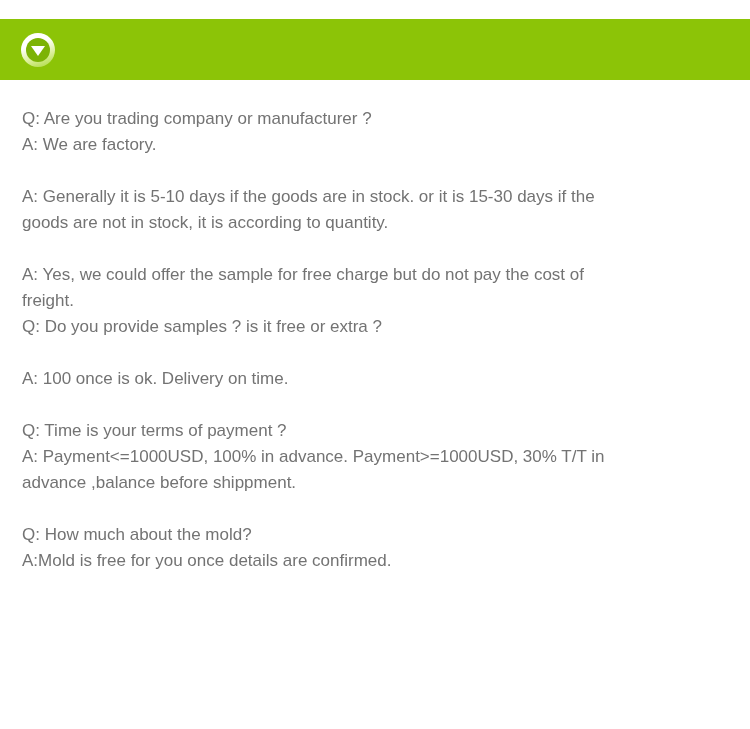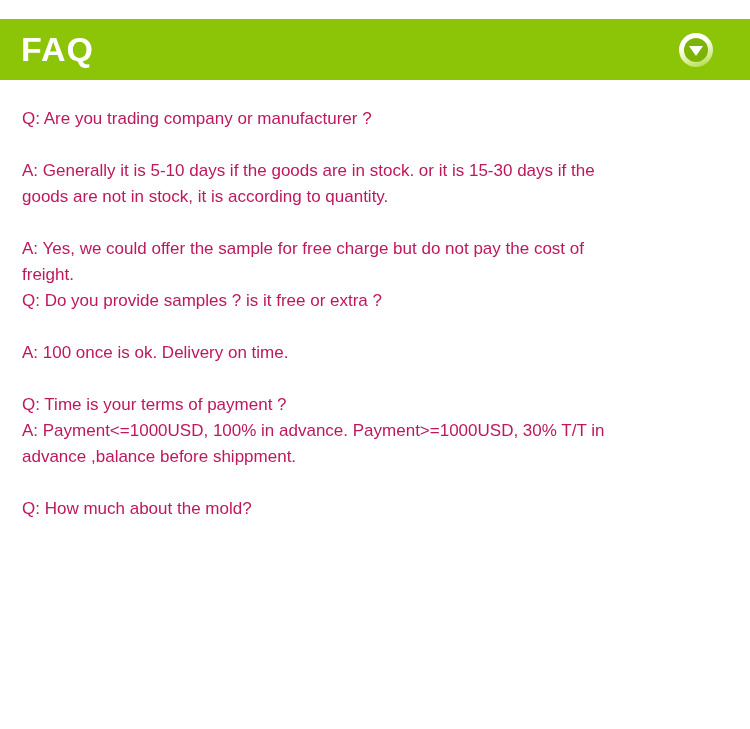--- a/index.html
+++ b/index.html
@@ -55,51 +55,51 @@
   .triangle-down {
     width: 0;
     height: 0;
     border-left: 7px solid transparent;
     border-right: 7px solid transparent;
     border-top: 10px solid #ffffff;
     margin-top: 2px;
   }
   .faq-body {
     padding: 26px 12px 0 22px;
-    color: #be185d;
+    color: #737373;
   }
   .qa-block {
     margin-bottom: 26px;
   }
   .qa-line {
     font-size: 17px;
     line-height: 26px;
     white-space: pre-line;
   }
 </style>
 </head>
 <body>
 
 <div class="page">
 
   <div class="top-strip"></div>
 
   <div class="header-bar">
-    <div class="header-title">FAQ</div>
     <div class="collapse-btn">
       <div class="collapse-inner">
         <div class="triangle-down"></div>
       </div>
     </div>
   </div>
 
   <div class="faq-body">
 
     <div class="qa-block">
       <div class="qa-line">Q: Are you trading company or manufacturer ?</div>
+      <div class="qa-line">A: We are factory.</div>
     </div>
 
     <div class="qa-block">
       <div class="qa-line">A: Generally it is 5-10 days if the goods are in stock. or it is 15-30 days if the
 goods are not in stock, it is according to quantity.</div>
     </div>
 
     <div class="qa-block">
       <div class="qa-line">A: Yes, we could offer the sample for free charge but do not pay the cost of
 freight.</div>
@@ -111,17 +111,18 @@
     </div>
 
     <div class="qa-block">
       <div class="qa-line">Q: Time is your terms of payment ?</div>
       <div class="qa-line">A: Payment&lt;=1000USD, 100% in advance. Payment&gt;=1000USD, 30% T/T in
 advance ,balance before shippment.</div>
     </div>
 
     <div class="qa-block">
       <div class="qa-line">Q: How much about the mold?</div>
+      <div class="qa-line">A:Mold is free for you once details are confirmed.</div>
     </div>
 
   </div>
 
 </div>
 
 </body></html>

